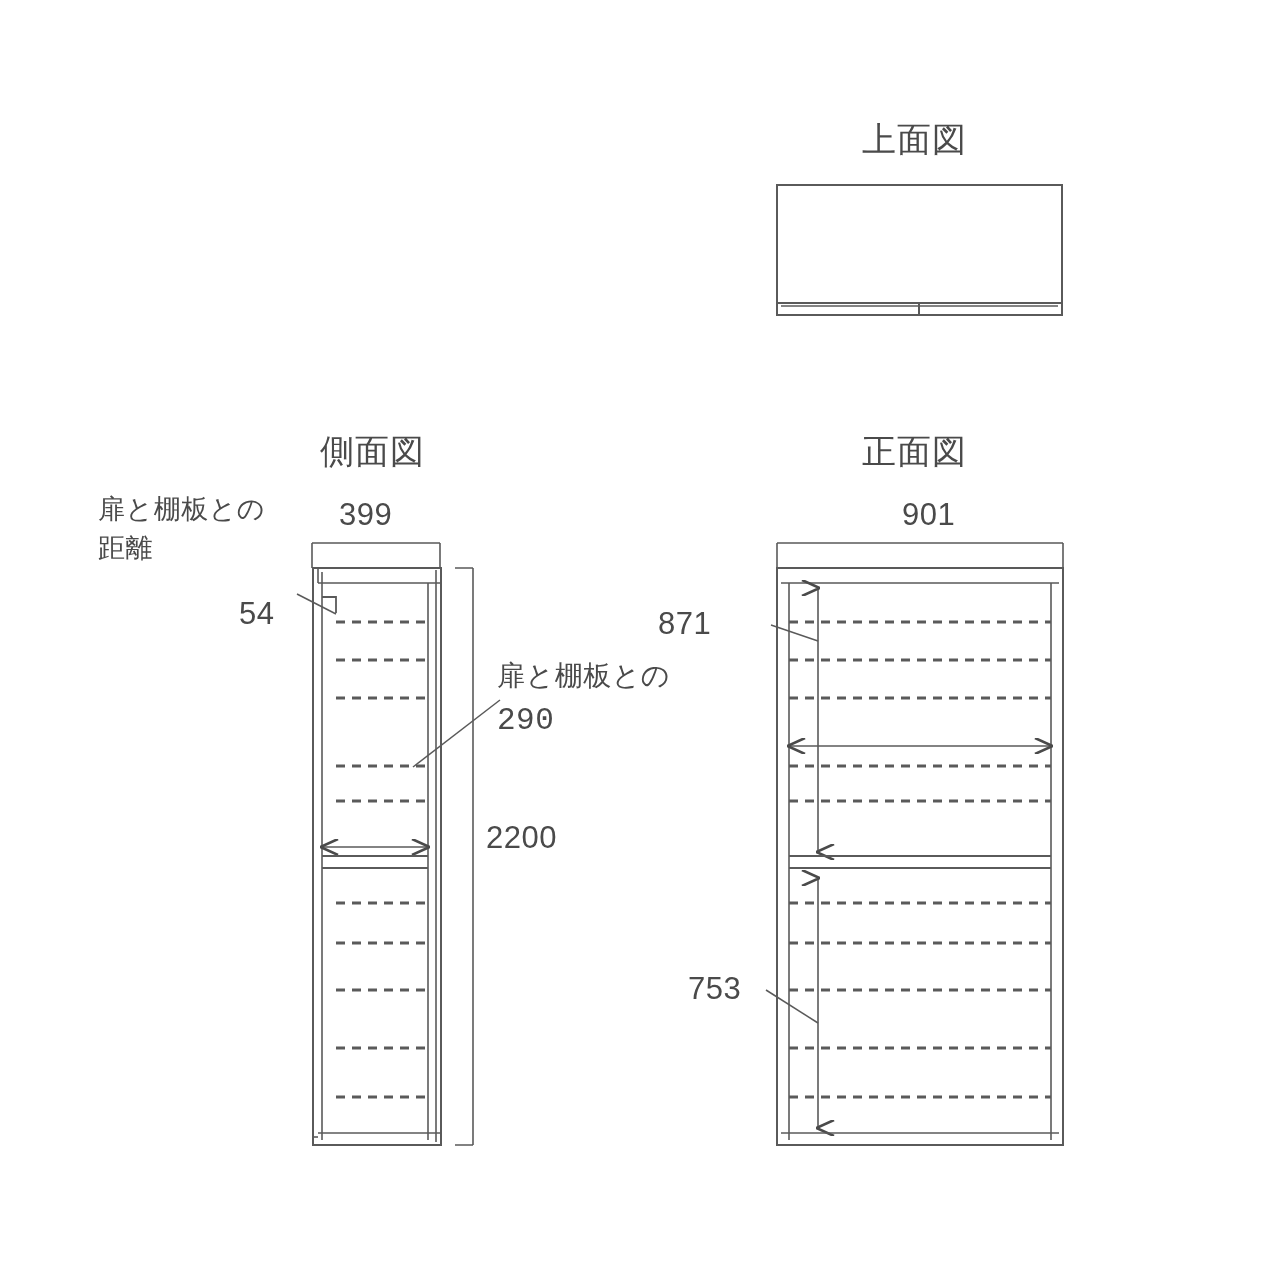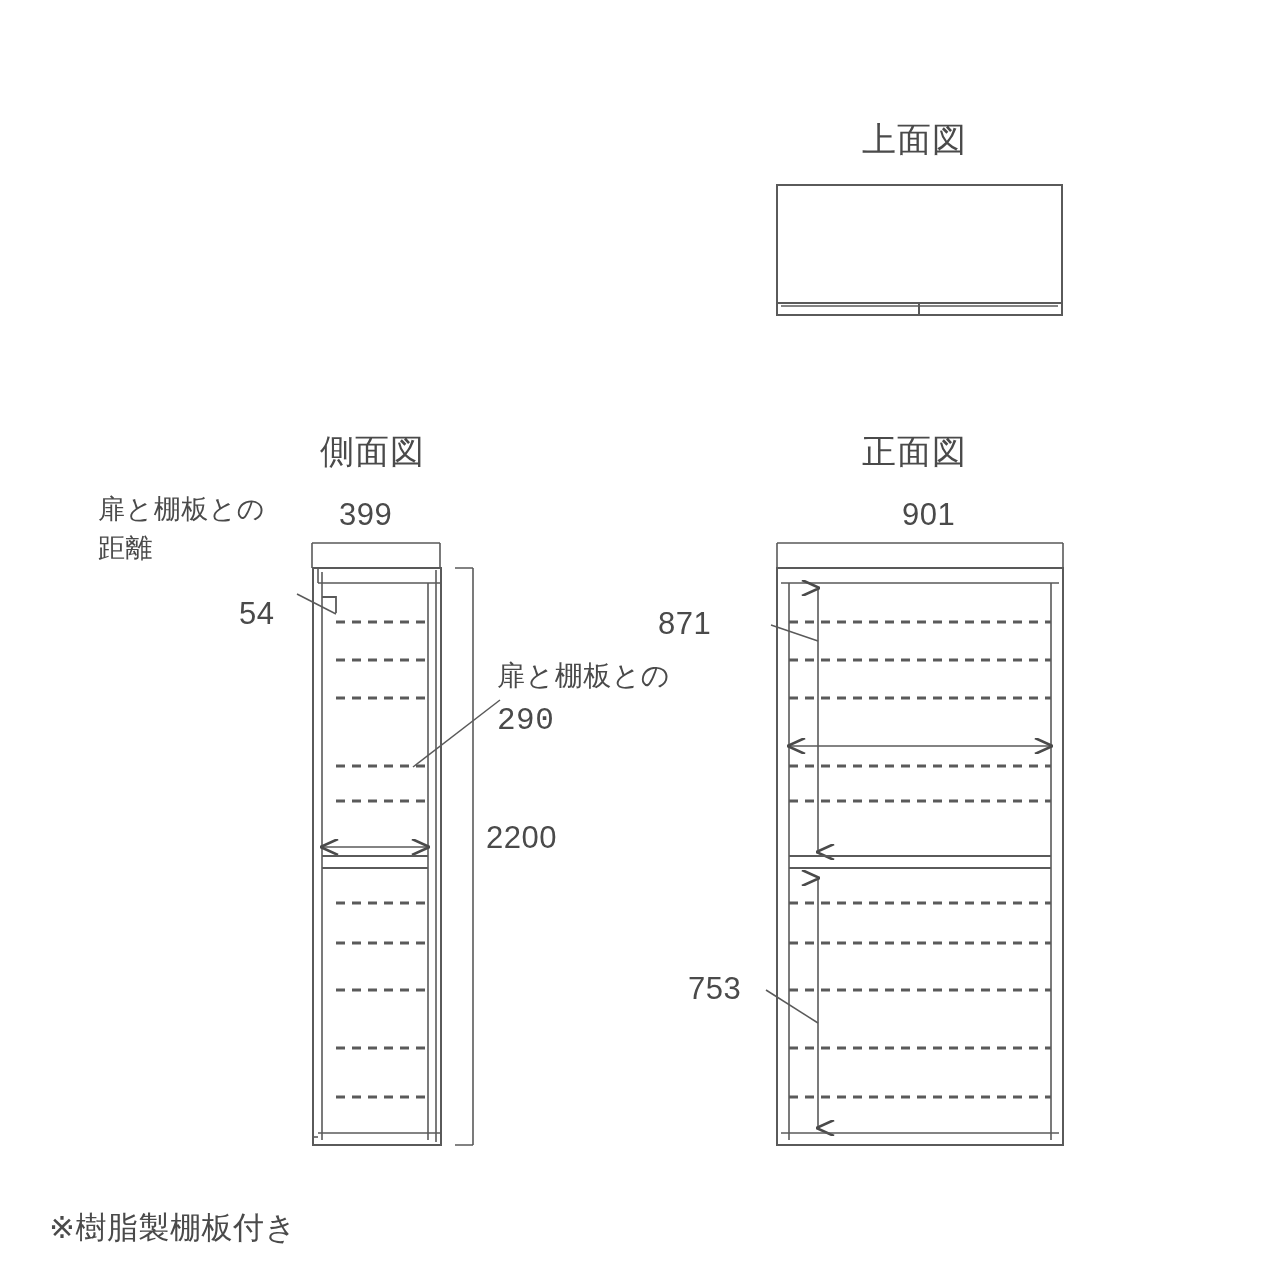--- a/index.html
+++ b/index.html
@@ -198,15 +198,14 @@
       </g>
 
       <path d="M818,878 L818,1128" stroke-width="1.6" marker-start="url(#arrU)" marker-end="url(#arrD)"></path>
 
       <path d="M766,990 L818,1023" stroke-width="1.5"></path>
 
       <path d="M781,1133 L1059,1133" stroke-width="1.6"></path>
     </g>
   </svg>
 
-  <div class="lbl foot-note" style="left:49px; top:1212px;">※樹脂製棚板付き</div>
 
 </div>
 
 </body></html>

